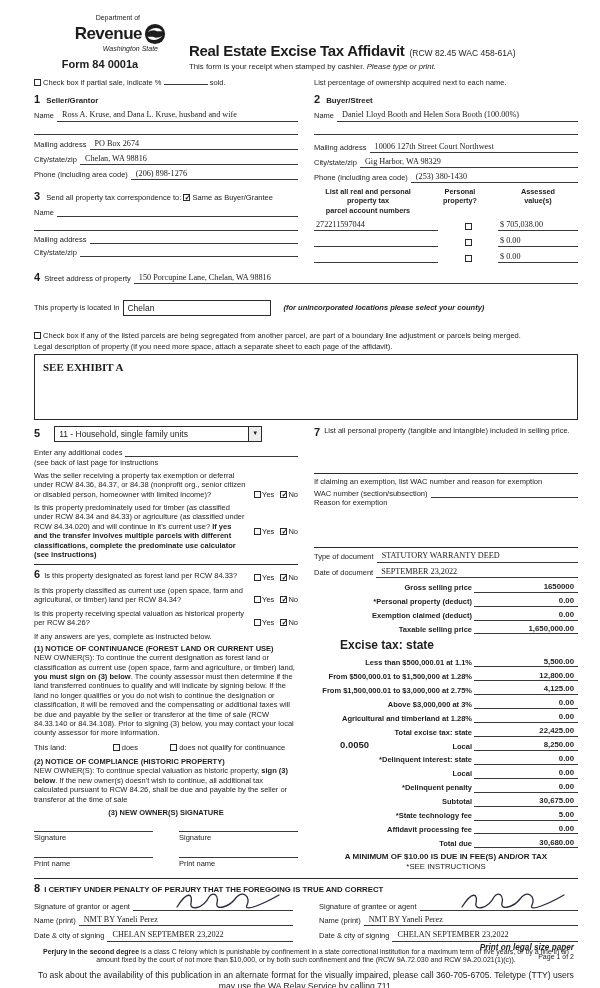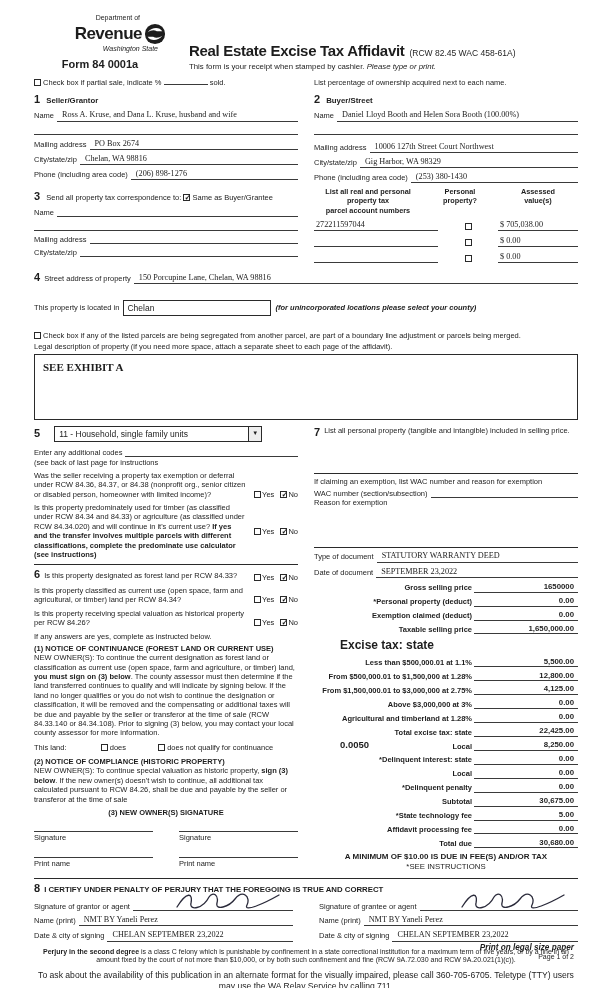--- a/index.html
+++ b/index.html
@@ -232,21 +232,21 @@
 
   <div style="margin-top:8px;">
     <div class="fline" style="margin-top:0;">
       <span class="secnum">4</span>
       <span class="fl-label">Street address of property</span>
       <span class="fl-fill val">150 Porcupine Lane, Chelan, WA 98816</span>
     </div>
     <div style="margin-top:3px; display:flex; align-items:center;">
       <span>This property is located in</span>
       <span class="county-box">Chelan</span>
-      <span style="font-style:italic; font-weight:bold;">(for unincorporated locations please select your county)</span>
+      <span style="font-style:italic; font-weight:bold;margin-left:8px;">(for unincorporated locations please select your county)</span>
     </div>
     <div style="margin-top:3px;">
       <span class="cb"></span>
       <span>Check box if any of the listed parcels are being segregated from another parcel, are part of a boundary line adjustment or parcels being merged.</span>
     </div>
     <div style="margin-top:2px;">Legal description of property (if you need more space, attach a separate sheet to each page of the affidavit).</div>
     <div class="legal-box">
       <span class="legal-text">SEE EXHIBIT A</span>
     </div>
   </div>
@@ -306,21 +306,21 @@
           <span class="cb">✓</span><span>No</span>
         </span>
       </div>
 
       <div style="margin-top:4px;">If any answers are yes, complete as instructed below.</div>
       <div class="bold" style="margin-top:3px;">(1) NOTICE OF CONTINUANCE (FOREST LAND OR CURRENT USE)</div>
       <div><span>NEW OWNER(S): To continue the current designation as forest land or classification as current use (open space, farm and agriculture, or timber) land, </span><span class="bold">you must sign on (3) below</span><span>. The county assessor must then determine if the land transferred continues to qualify and will indicate by signing below. If the land no longer qualifies or you do not wish to continue the designation or classification, it will be removed and the compensating or additional taxes will be due and payable by the seller or transferor at the time of sale (RCW 84.33.140 or 84.34.108). Prior to signing (3) below, you may contact your local county assessor for more information.</span></div>
 
       <div style="margin-top:5px;">
         <span>This land:</span>
-        <span style="margin-left:32px;"><span class="cb"></span> <span>does</span></span>
+        <span style="margin-left:44px;"><span class="cb"></span> <span>does</span></span>
         <span style="margin-left:30px;"><span class="cb"></span> <span>does not qualify for continuance</span></span>
       </div>
 
 
       <div class="bold" style="margin-top:5px;">(2) NOTICE OF COMPLIANCE (HISTORIC PROPERTY)</div>
       <div><span>NEW OWNER(S): To continue special valuation as historic property, </span><span class="bold">sign (3) below</span><span>. If the new owner(s) doesn't wish to continue, all additional tax calculated pursuant to RCW 84.26, shall be due and payable by the seller or transferor at the time of sale</span></div>
 
       <div class="bold" style="text-align:center; margin-top:4px;">(3) NEW OWNER(S) SIGNATURE</div>
       <div class="sigrow">
         <div class="sigcell"><span>Signature</span></div>

